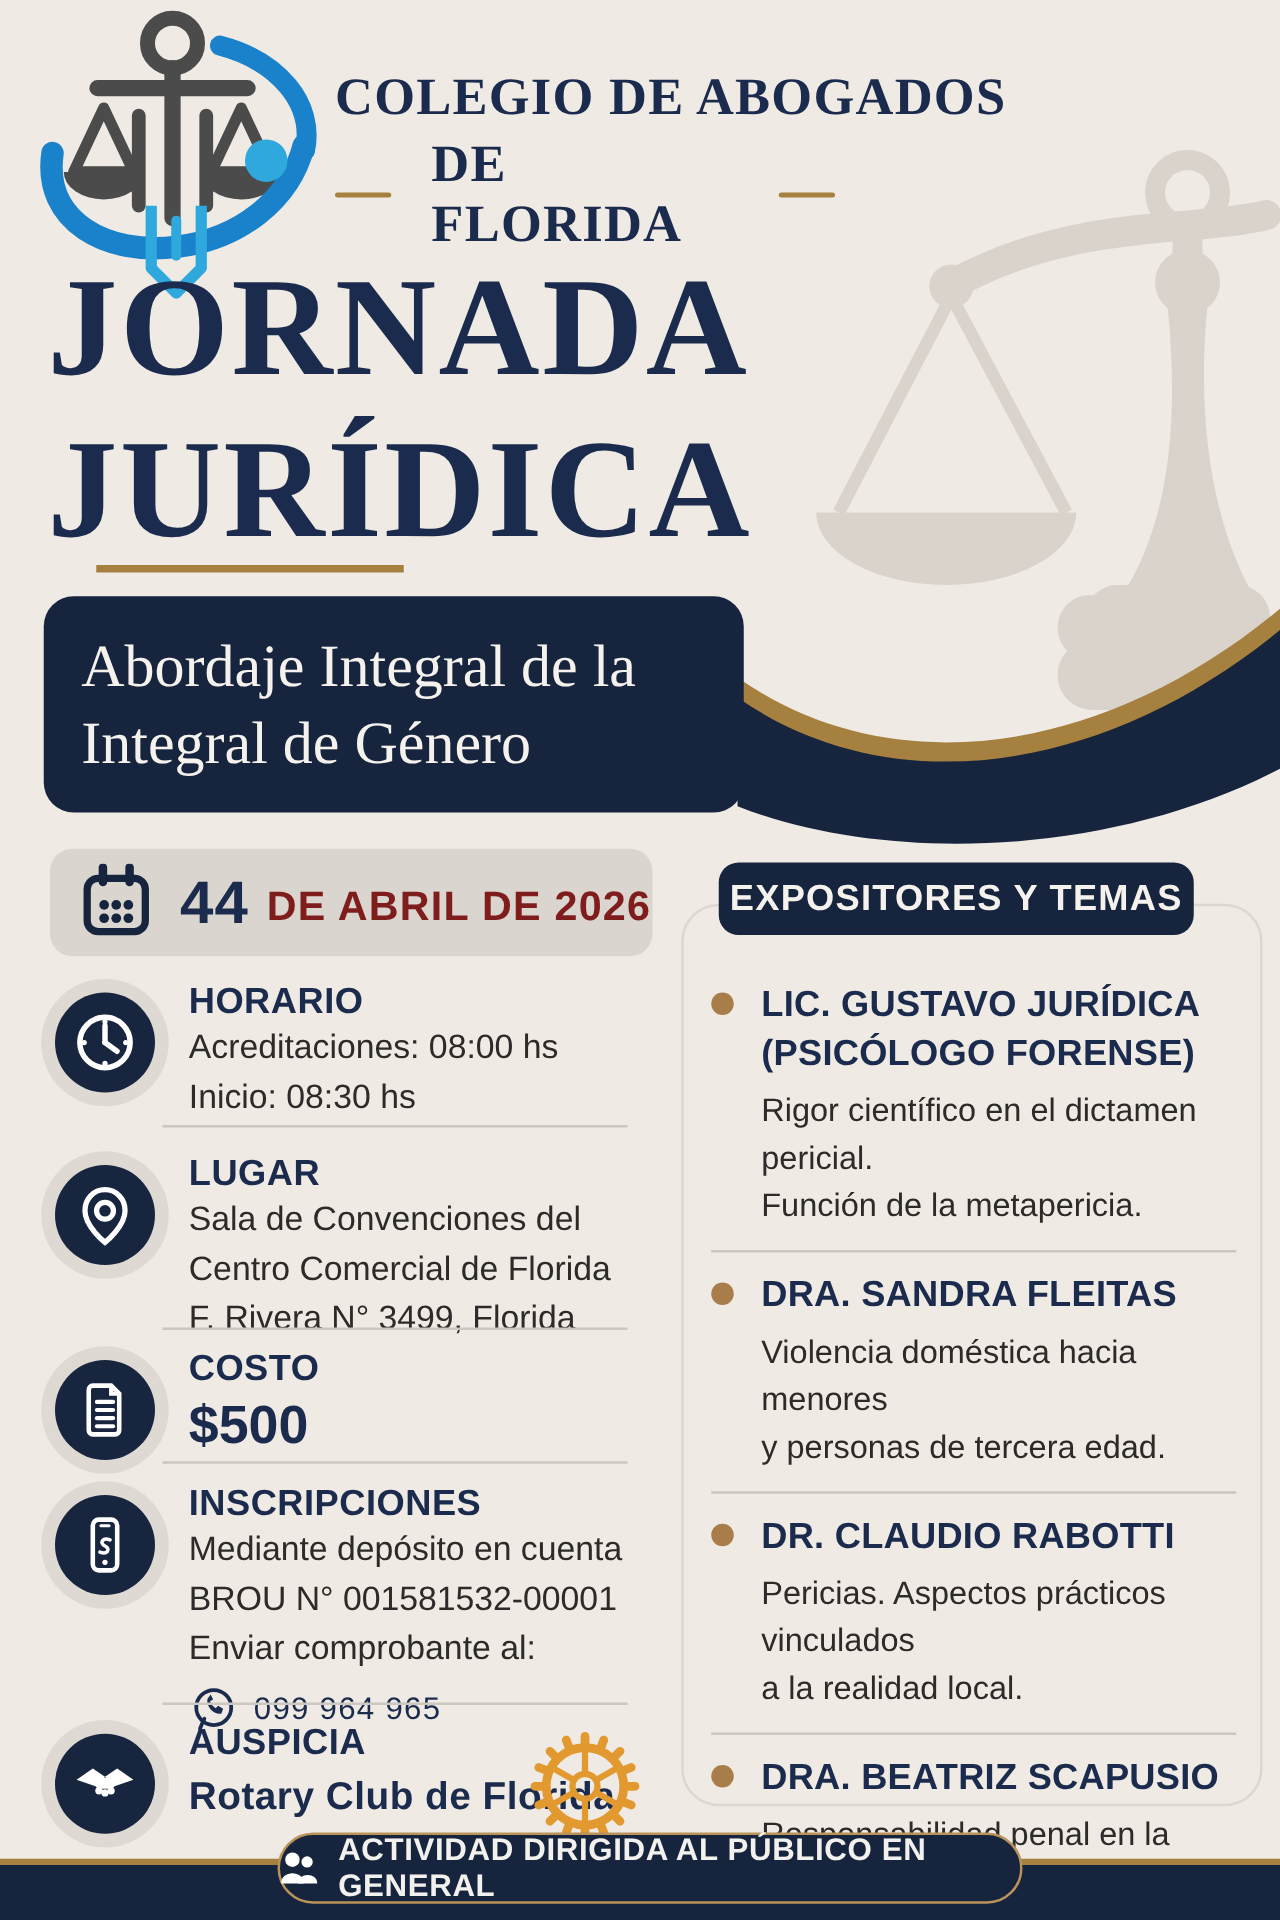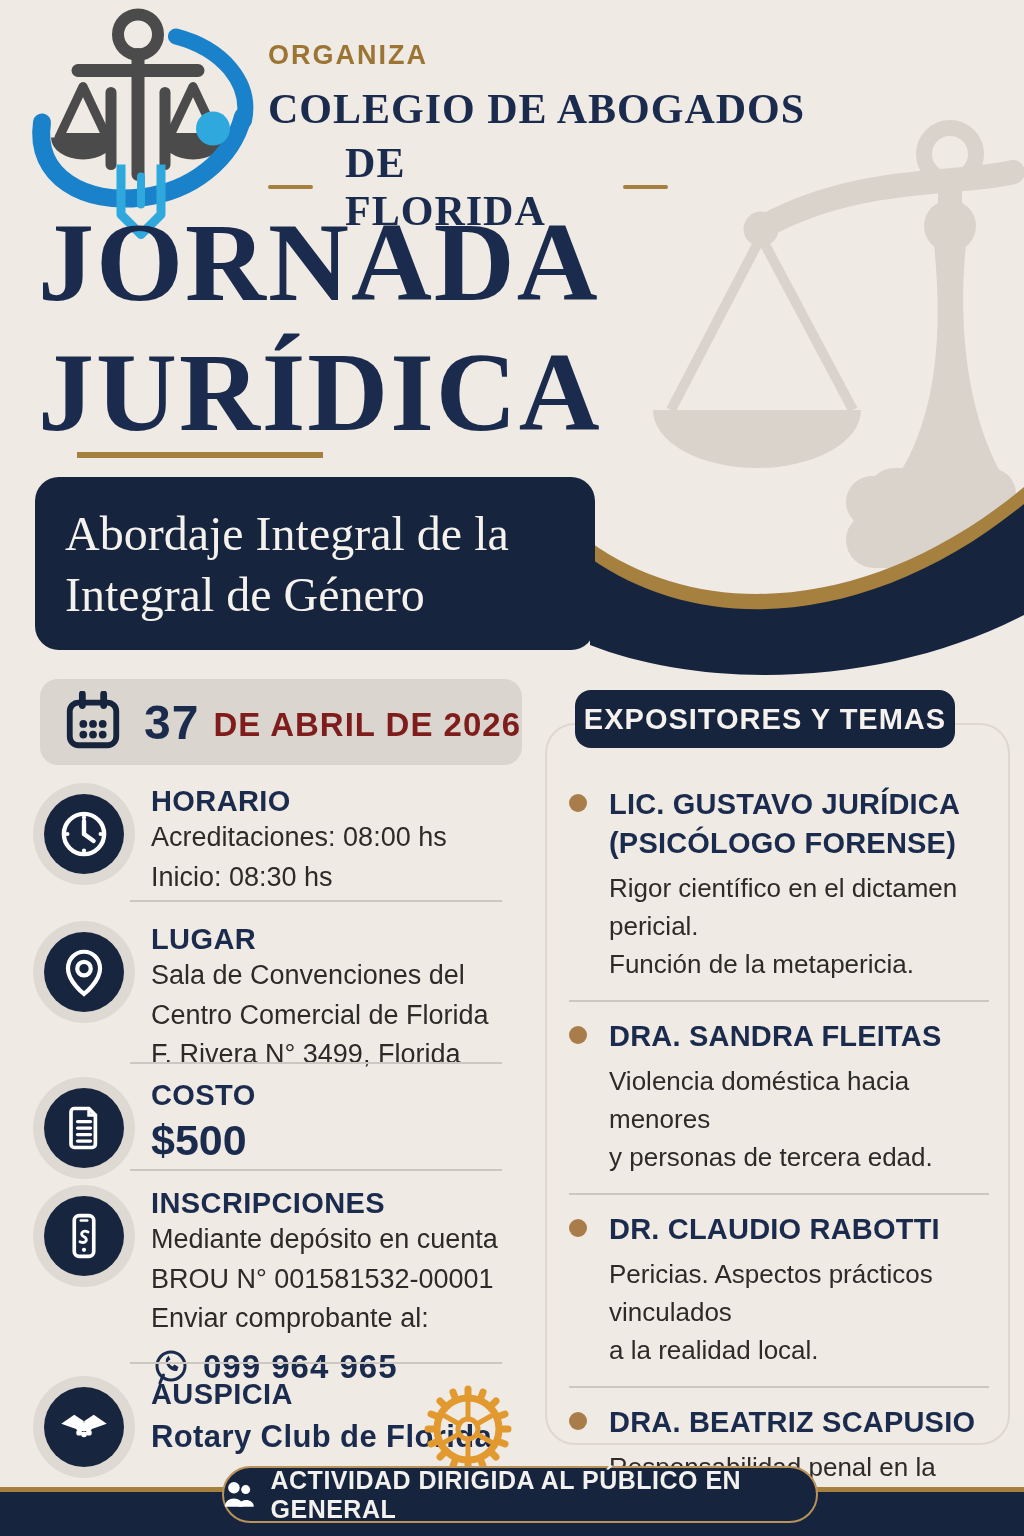--- a/index.html
+++ b/index.html
@@ -42,21 +42,21 @@
   .info-row{position:absolute;left:33px;width:490px;display:flex;align-items:flex-start;}
   .badge{width:102px;height:102px;border-radius:50%;background:#dedad3;flex:0 0 auto;
          display:flex;align-items:center;justify-content:center;}
   .badge-inner{width:80px;height:80px;border-radius:50%;background:#17253f;
                display:flex;align-items:center;justify-content:center;}
   .info-text{margin-left:16px;padding-top:2px;}
   .info-title{font-size:29px;font-weight:bold;color:#1b2b4d;letter-spacing:0.4px;}
   .info-line{font-size:27px;color:#2d2b29;line-height:1.47;}
   .info-price{font-size:43px;font-weight:bold;color:#1b2b4d;margin-top:4px;}
   .wa-row{display:flex;align-items:center;gap:12px;margin-top:8px;}
-  .wa-number{font-size:33px;font-weight:bold;color:#1b2b4d;letter-spacing:1px;}
+  .wa-number{font-size:25px;font-weight:normal;color:#1b2b4d;letter-spacing:1px;}
   .ldiv{position:absolute;left:130px;width:372px;height:2px;background:#ccc7c0;}
   .rotary-logo{position:absolute;left:420px;top:1381px;width:96px;height:96px;}
 
   
   .panel{position:absolute;left:545px;top:723px;width:465px;height:722px;border:2px solid #ddd7d0;
          border-radius:30px;box-sizing:border-box;}
   .panel-header{position:absolute;left:575px;top:690px;width:380px;height:58px;background:#16243e;
                 border-radius:16px;display:flex;align-items:center;justify-content:center;}
   .panel-header span{color:#f5f2ee;font-size:29px;font-weight:bold;letter-spacing:1px;}
   .panel-content{position:absolute;left:567px;top:770px;width:424px;}
@@ -120,21 +120,20 @@
       <path d="M25,133 a32,22 0 0 0 64,0 Z"></path>
       <path d="M135,133 a32,22 0 0 0 64,0 Z"></path>
     </g>
     <path d="M16,118 C8,173 60,200 115,193 C166,187 206,155 217,112" stroke="#1a82ca" stroke-width="18" fill="none" stroke-linecap="round"></path>
     <circle cx="187" cy="124" r="17" fill="#2fa9dd"></circle>
     <path d="M95,160 L95,210 L115,230 L135,210 L135,160" stroke="#2fa9dd" stroke-width="9" fill="none" stroke-linejoin="round"></path>
     <line x1="115" y1="172" x2="115" y2="200" stroke="#2fa9dd" stroke-width="8" stroke-linecap="round"></line>
   </svg>
 
   <div class="org-block">
-    <div class="org-label">ORGANIZA</div>
     <div class="org-name1">COLEGIO DE ABOGADOS</div>
     <div class="org-name2-row">
       <div class="gold-dash"></div>
       <div class="org-name2">DE FLORIDA</div>
       <div class="gold-dash"></div>
     </div>
   </div>
 
   <h1 class="title" style="margin:0">
     <span>JORNADA</span>
@@ -154,21 +153,21 @@
       <line x1="43" y1="3" x2="43" y2="15" stroke="#16243e" stroke-width="7" stroke-linecap="round"></line>
       <g fill="#16243e">
         <circle cx="22" cy="34" r="4"></circle>
           <circle cx="32" cy="34" r="4"></circle>
           <circle cx="42" cy="34" r="4"></circle>
         <circle cx="22" cy="45" r="4"></circle>
           <circle cx="32" cy="45" r="4"></circle>
           <circle cx="42" cy="45" r="4"></circle>
       </g>
     </svg>
-    <span class="date-day">37</span>
+    <span class="date-day">44</span>
     <span class="date-rest">DE ABRIL DE 2026</span>
   </div>
 
   <div class="info-row" style="top:783px">
     <div class="badge">
         <div class="badge-inner">
       <svg width="56" height="56" viewBox="0 0 64 64">
         <circle cx="32" cy="32" r="23" fill="none" stroke="#fff" stroke-width="5"></circle>
         <line x1="32" y1="32" x2="32" y2="17" stroke="#fff" stroke-width="5" stroke-linecap="round"></line>
         <line x1="32" y1="32" x2="43" y2="40" stroke="#fff" stroke-width="5" stroke-linecap="round"></line>

